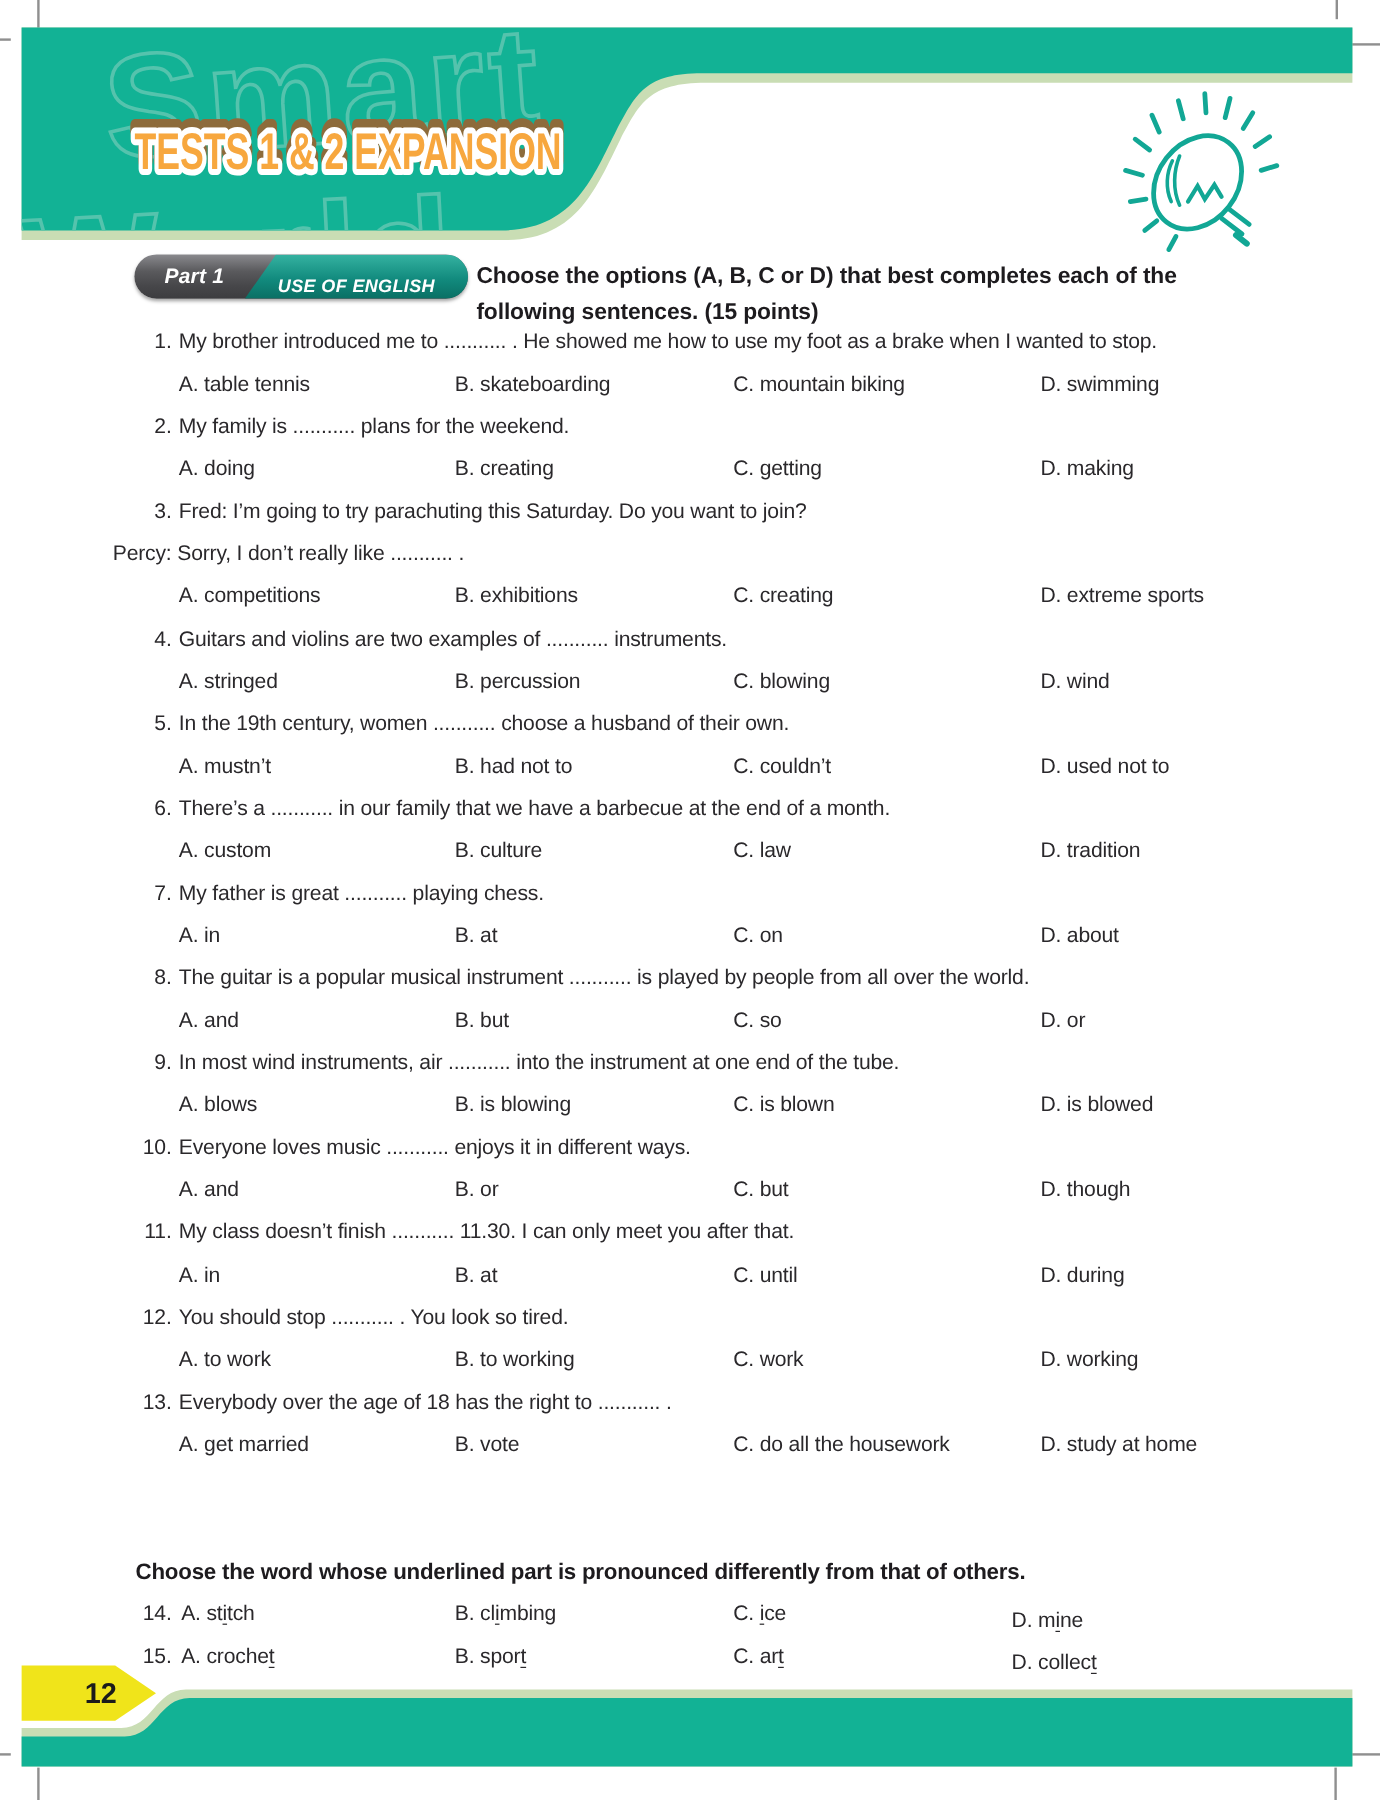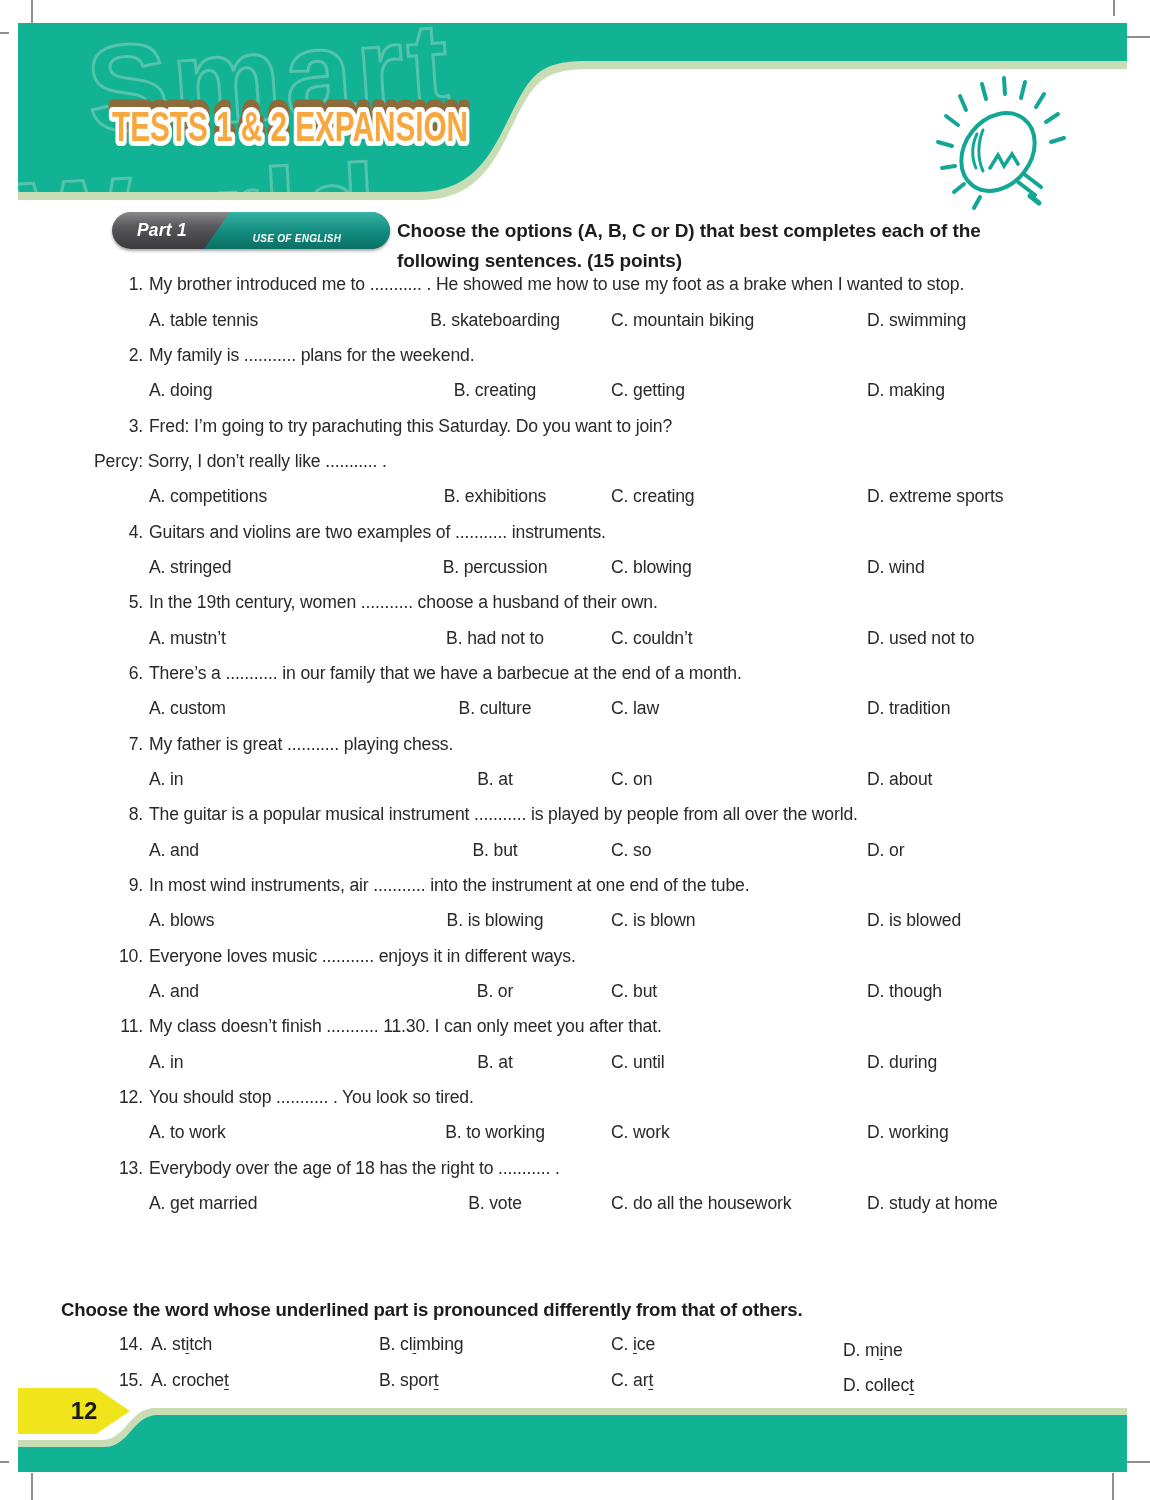--- a/index.html
+++ b/index.html
@@ -27,21 +27,21 @@
     color:#ffffff; font-weight:700; font-style:italic; font-size:17.5px; letter-spacing:.2px;
   }
   .section-pill {
     position:absolute; right:0; top:0; height:100%; width:186px;
     background:linear-gradient(180deg,#35b2a1 0%,#128b7e 55%,#0a6f64 100%);
     border-radius:0 19px 19px 0;
     clip-path:polygon(26px 0, 100% 0, 100% 100%, 0 100%);
     display:flex; align-items:center; justify-content:center;
   }
   .section-pill span {
-    color:#ffffff; font-weight:700; font-style:italic; font-size:10px; letter-spacing:.3px;margin-top:15px;
+    color:#ffffff; font-weight:700; font-style:italic; font-size:15px; letter-spacing:.3px;margin-top:15px;
   }
 
   
   .instructions {
     position:absolute; left:397px; top:216px; width:620px;
     font-weight:700; font-size:19px; line-height:30px; color:#1d1b1e; letter-spacing:-0.1px;
   }
 
   
   .bulb { position:absolute; left:930px; top:72px; }
@@ -49,31 +49,31 @@
   
   .content { position:absolute; top:267px; left:0; width:1150px; }
   .line {
     height:35.35px; display:flex; align-items:center;
     font-size:17.6px; color:#2a282b; letter-spacing:-0.15px; white-space:nowrap;
   }
   .qnum  { flex:0 0 143px; text-align:right; }
   .qtext { padding-left:6px; }
   .cont  { padding-left:94px; }
   .opt-a { margin-left:149px; width:230px; flex:none; }
-  .opt-b { width:232px; flex:none;text-align:center; }
+  .opt-b { width:232px; flex:none; }
   .opt-c { width:232px; flex:none; }
   .opt-d { flex:1;margin-left:24px; }
   .p-a   { width:236px; padding-left:8px; box-sizing:border-box; flex:none; }
   .p-b   { width:232px; flex:none; }
   .p-c   { width:232px; flex:none; }
   .p-d   { flex:1;margin-top:11px; }
   .ul    { text-decoration:underline; text-underline-offset:3px; }
   .spacer { height:35.35px; }
   .section-heading {
-    padding-left:61px; font-weight:700; font-size:18.6px; color:#1d1b1e; letter-spacing:-0.2px;
+    padding-left:113px; font-weight:700; font-size:18.6px; color:#1d1b1e; letter-spacing:-0.2px;
   }
 
   
   .footer-svg { position:absolute; top:1383px; left:0; }
 </style>
 </head>
 <body>
 
 <div class="page">
 

